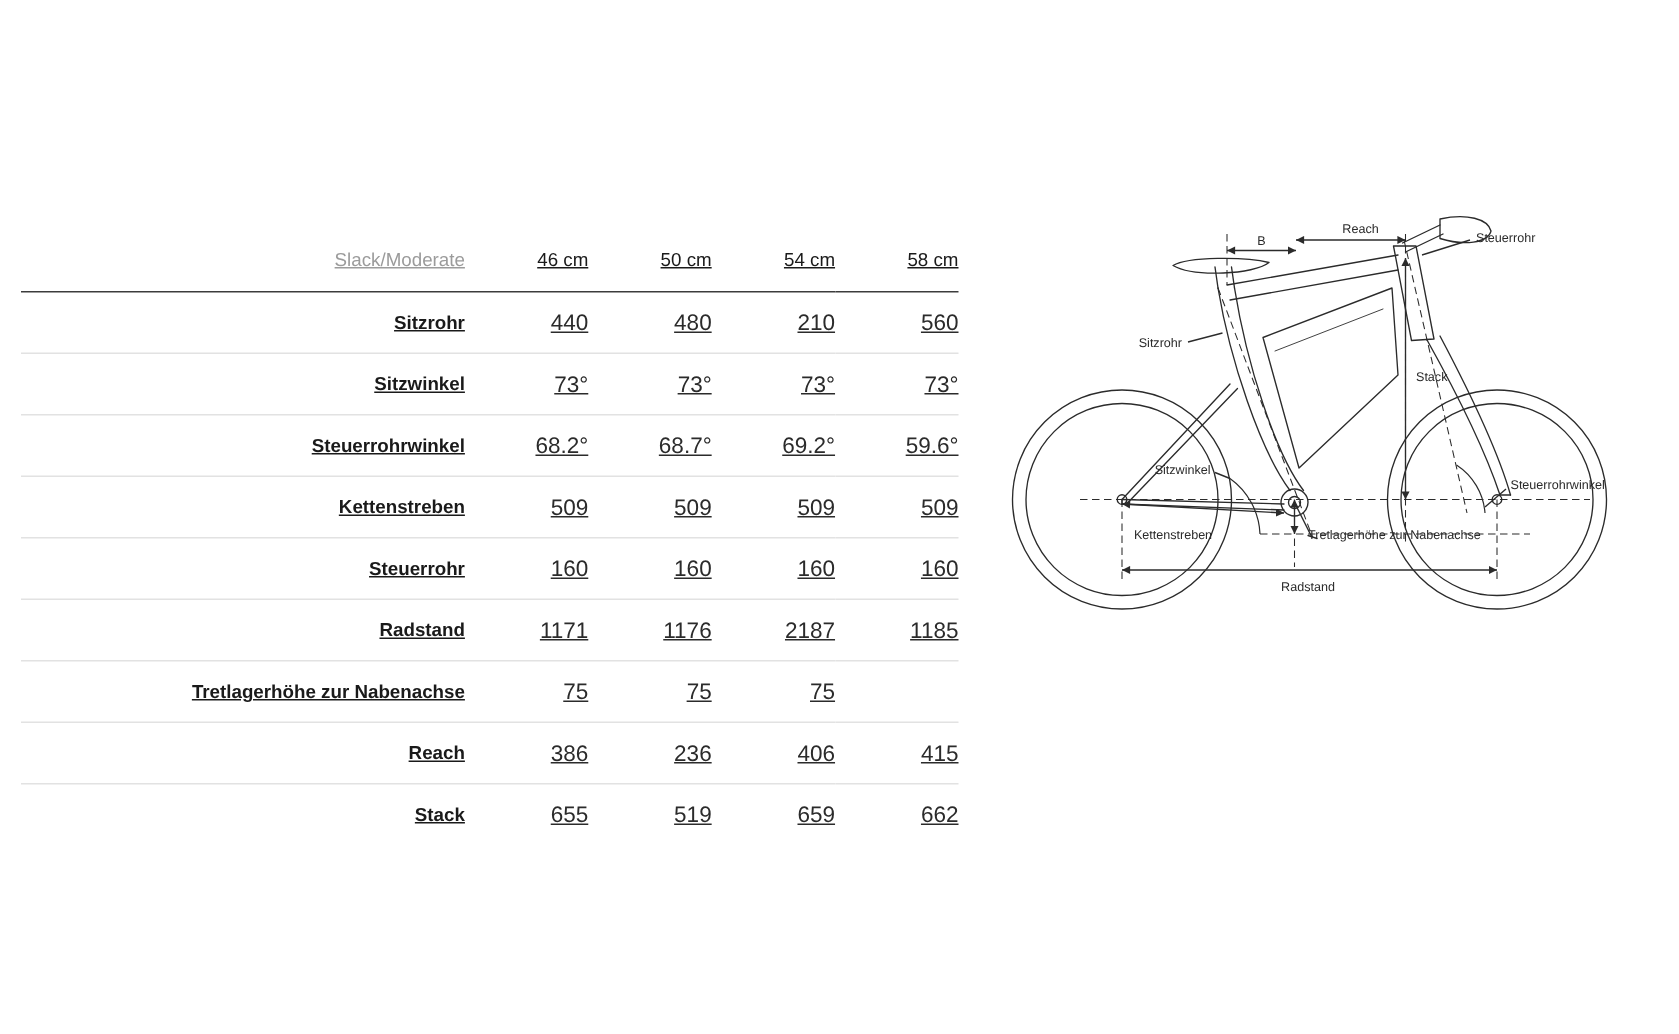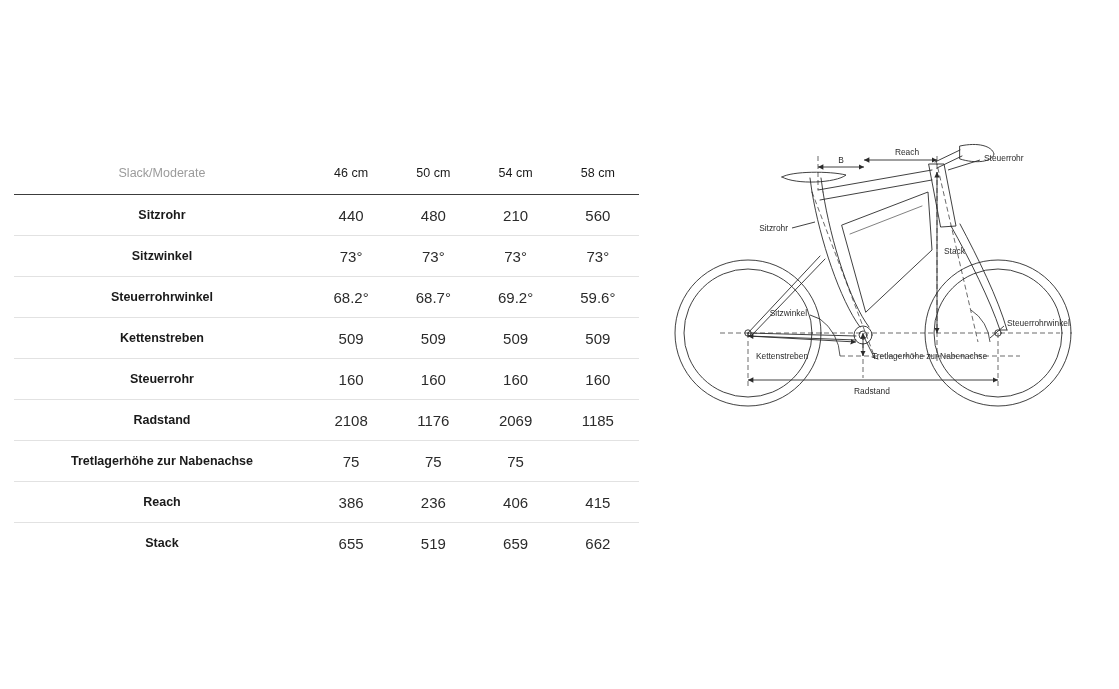--- a/index.html
+++ b/index.html
@@ -27,26 +27,27 @@
     left: 14px;
     top: 152px;
     width: 625px;
     border-collapse: collapse;
     table-layout: fixed;
   }
   .geo-table col.c-label { width: 295px; }
   .geo-table col.c-val   { width: 82px; }
 
   .geo-table th, .geo-table td {
-    text-align: center;
+    text-align: right;
     vertical-align: middle;
     padding: 0;
     height: 40px;
     font-size: 12.5px;
     font-weight: normal;
+    text-decoration: underline;
   }
   .geo-table thead th {
     color: #9b9b9b;
     font-size: 12.5px;
     font-weight: normal;
     border-bottom: 1.6px solid #3c3c3c;
     height: 42px;
   }
   .geo-table thead th.size-head {
     color: #1a1a1a;
@@ -138,23 +139,23 @@
       </tr>
       <tr>
         <td class="rowlabel">Steuerrohr</td>
         <td class="val">160</td>
         <td class="val">160</td>
         <td class="val">160</td>
         <td class="val">160</td>
       </tr>
       <tr>
         <td class="rowlabel">Radstand</td>
-        <td class="val">2108</td>
+        <td class="val">1171</td>
         <td class="val">1176</td>
-        <td class="val">2069</td>
+        <td class="val">2187</td>
         <td class="val">1185</td>
       </tr>
       <tr>
         <td class="rowlabel">Tretlagerhöhe zur Nabenachse</td>
         <td class="val">75</td>
         <td class="val">75</td>
         <td class="val">75</td>
         <td class="val"></td>
       </tr>
       <tr>

